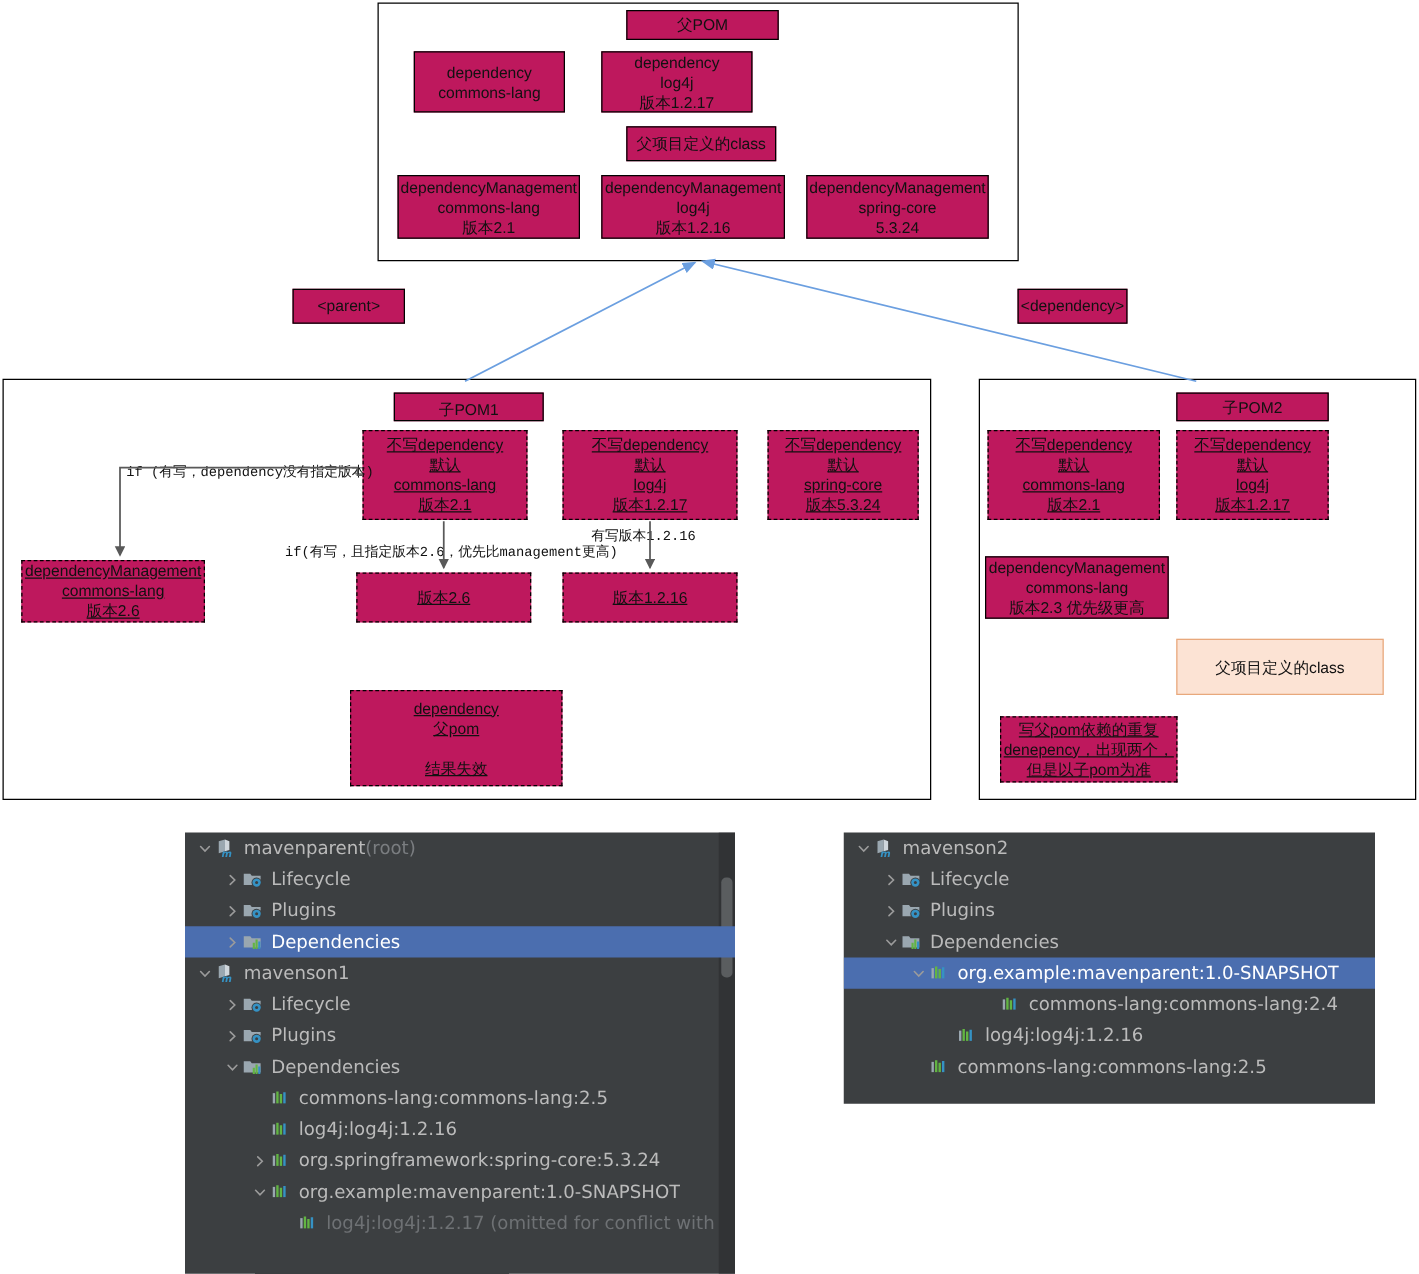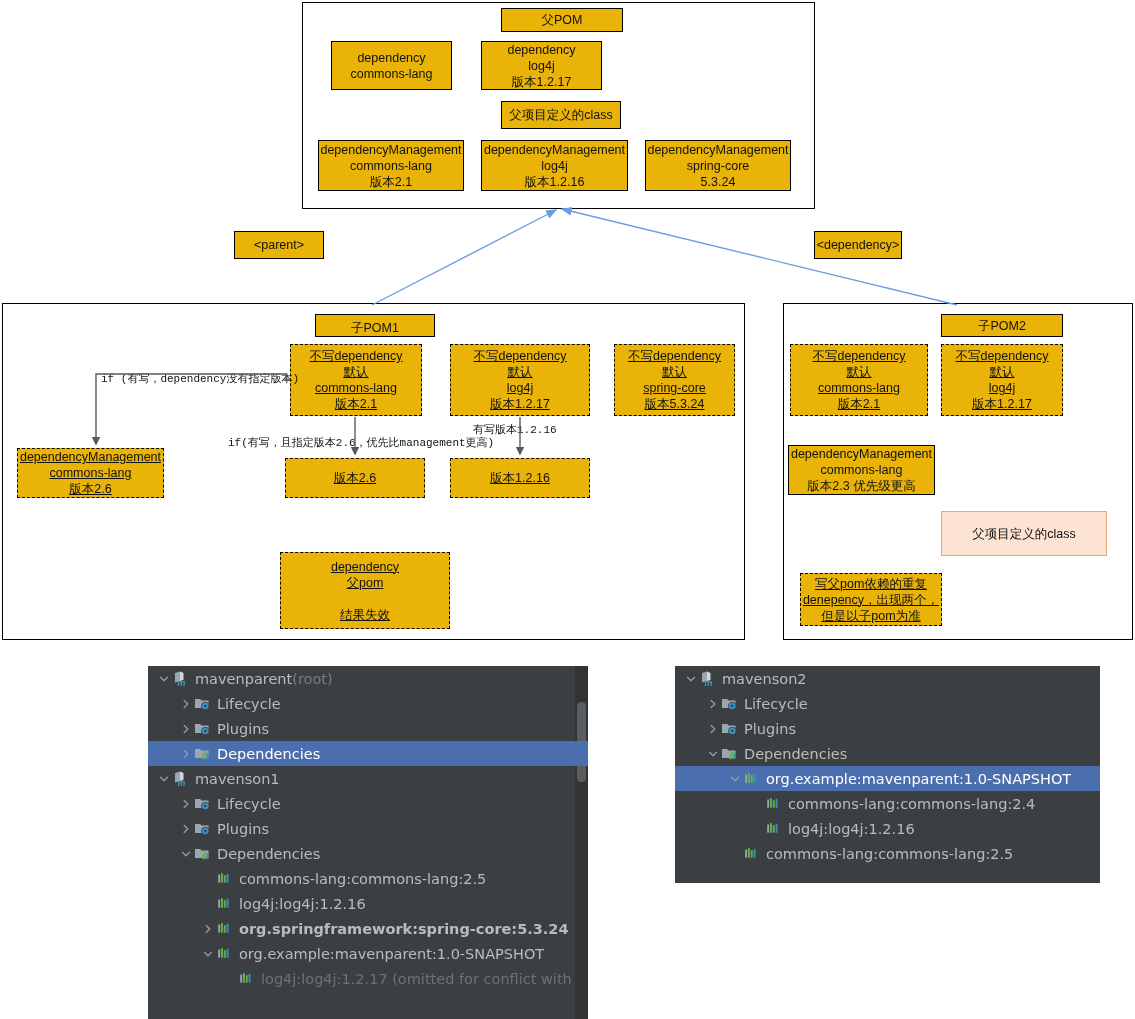--- a/index.html
+++ b/index.html
@@ -12,21 +12,21 @@
     font-family: "Liberation Sans", "DejaVu Sans", sans-serif;
     overflow: hidden;
   }
   .stage { position: absolute; left: 0; top: 0; width: 1135px; height: 1019px; }
 
   
   .box {
     position: absolute;
     box-sizing: border-box;
     border: 1px solid #000;
-    background: #eab308;
+    background: #be185d;
     color: #111;
     display: flex;
     flex-direction: column;
     align-items: center;
     justify-content: center;
     text-align: center;
     font-size: 12.5px;
     line-height: 16px;
     white-space: pre-line;
   }
@@ -412,21 +412,21 @@
           <span class="ico">
             <svg width="17" height="17" viewBox="0 0 17 17">
               <rect x="2.2" y="4.5" width="1.9" height="8.2" fill="#9aa7b0"></rect>
               <rect x="5.0" y="3.2" width="1.9" height="9.5" fill="#62b543"></rect>
               <rect x="7.8" y="5.2" width="1.9" height="7.5" fill="#62b543"></rect>
               <rect x="10.6" y="3.8" width="1.9" height="8.9" fill="#3592c4"></rect>
             </svg>
           </span>
           <span class="tlabel">log4j:log4j:1.2.16</span>
         </div>
-        <div class="trow" style="padding-left: 52px; font-weight: bold;">
+        <div class="trow" style="padding-left: 52px;">
           <span class="chev">
             <svg width="10" height="10" viewBox="0 0 10 10">
               <path d="M3.2,1.5 L6.8,5 L3.2,8.5" fill="none" stroke="currentColor" stroke-width="1.3" stroke-linecap="round"></path>
             </svg>
           </span>
           <span class="ico">
             <svg width="17" height="17" viewBox="0 0 17 17">
               <rect x="2.2" y="4.5" width="1.9" height="8.2" fill="#9aa7b0"></rect>
               <rect x="5.0" y="3.2" width="1.9" height="9.5" fill="#62b543"></rect>
               <rect x="7.8" y="5.2" width="1.9" height="7.5" fill="#62b543"></rect>
@@ -540,42 +540,42 @@
           <span class="ico">
             <svg width="17" height="17" viewBox="0 0 17 17">
               <rect x="2.2" y="4.5" width="1.9" height="8.2" fill="#9aa7b0"></rect>
               <rect x="5.0" y="3.2" width="1.9" height="9.5" fill="#62b543"></rect>
               <rect x="7.8" y="5.2" width="1.9" height="7.5" fill="#62b543"></rect>
               <rect x="10.6" y="3.8" width="1.9" height="8.9" fill="#3592c4"></rect>
             </svg>
           </span>
           <span class="tlabel">org.example:mavenparent:1.0-SNAPSHOT</span>
         </div>
+        <div class="trow" style="padding-left: 74px; margin-left: 35px;">
+          <span class="chev"></span>
+          <span class="ico">
+            <svg width="17" height="17" viewBox="0 0 17 17">
+              <rect x="2.2" y="4.5" width="1.9" height="8.2" fill="#9aa7b0"></rect>
+              <rect x="5.0" y="3.2" width="1.9" height="9.5" fill="#62b543"></rect>
+              <rect x="7.8" y="5.2" width="1.9" height="7.5" fill="#62b543"></rect>
+              <rect x="10.6" y="3.8" width="1.9" height="8.9" fill="#3592c4"></rect>
+            </svg>
+          </span>
+          <span class="tlabel">commons-lang:commons-lang:2.4</span>
+        </div>
         <div class="trow" style="padding-left: 74px;">
           <span class="chev"></span>
           <span class="ico">
             <svg width="17" height="17" viewBox="0 0 17 17">
               <rect x="2.2" y="4.5" width="1.9" height="8.2" fill="#9aa7b0"></rect>
               <rect x="5.0" y="3.2" width="1.9" height="9.5" fill="#62b543"></rect>
               <rect x="7.8" y="5.2" width="1.9" height="7.5" fill="#62b543"></rect>
               <rect x="10.6" y="3.8" width="1.9" height="8.9" fill="#3592c4"></rect>
             </svg>
           </span>
-          <span class="tlabel">commons-lang:commons-lang:2.4</span>
-        </div>
-        <div class="trow" style="padding-left: 74px;">
-          <span class="chev"></span>
-          <span class="ico">
-            <svg width="17" height="17" viewBox="0 0 17 17">
-              <rect x="2.2" y="4.5" width="1.9" height="8.2" fill="#9aa7b0"></rect>
-              <rect x="5.0" y="3.2" width="1.9" height="9.5" fill="#62b543"></rect>
-              <rect x="7.8" y="5.2" width="1.9" height="7.5" fill="#62b543"></rect>
-              <rect x="10.6" y="3.8" width="1.9" height="8.9" fill="#3592c4"></rect>
-            </svg>
-          </span>
           <span class="tlabel">log4j:log4j:1.2.16</span>
         </div>
         <div class="trow" style="padding-left: 52px;">
           <span class="chev"></span>
           <span class="ico">
             <svg width="17" height="17" viewBox="0 0 17 17">
               <rect x="2.2" y="4.5" width="1.9" height="8.2" fill="#9aa7b0"></rect>
               <rect x="5.0" y="3.2" width="1.9" height="9.5" fill="#62b543"></rect>
               <rect x="7.8" y="5.2" width="1.9" height="7.5" fill="#62b543"></rect>
               <rect x="10.6" y="3.8" width="1.9" height="8.9" fill="#3592c4"></rect>

